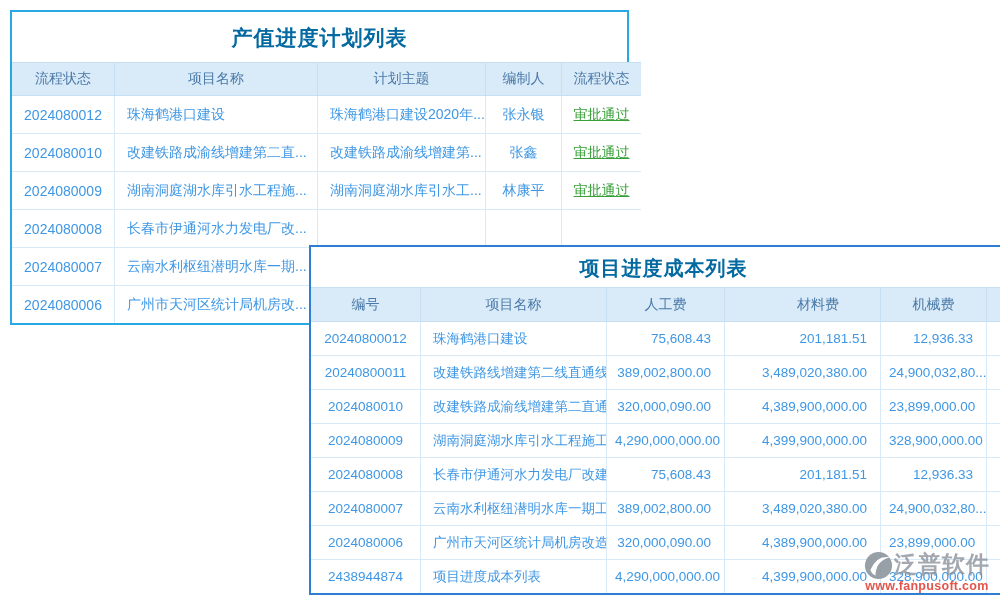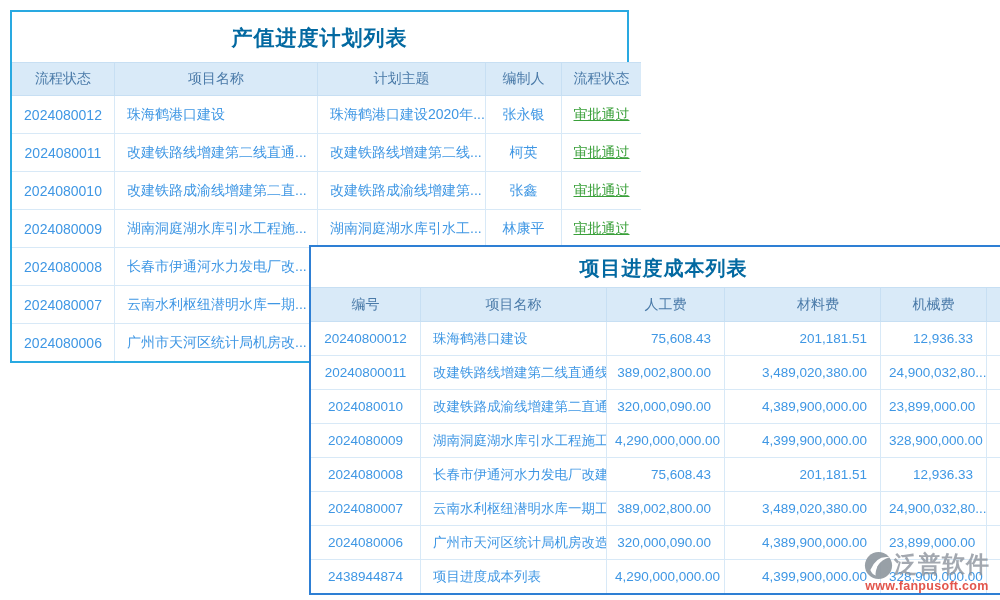--- a/index.html
+++ b/index.html
@@ -77,27 +77,20 @@
       </thead>
     <tbody>
         <tr>
           <td>2024080012</td>
           <td>珠海鹤港口建设</td>
           <td>珠海鹤港口建设2020年...</td>
           <td>张永银</td>
           <td class="status-pass">审批通过</td>
         </tr>
         <tr>
-          <td>2024080011</td>
-          <td>改建铁路线增建第二线直通...</td>
-          <td>改建铁路线增建第二线...</td>
-          <td>柯英</td>
-          <td class="status-pass">审批通过</td>
-        </tr>
-        <tr>
           <td>2024080010</td>
           <td>改建铁路成渝线增建第二直...</td>
           <td>改建铁路成渝线增建第...</td>
           <td>张鑫</td>
           <td class="status-pass">审批通过</td>
         </tr>
         <tr>
           <td>2024080009</td>
           <td>湖南洞庭湖水库引水工程施...</td>
           <td>湖南洞庭湖水库引水工...</td>

